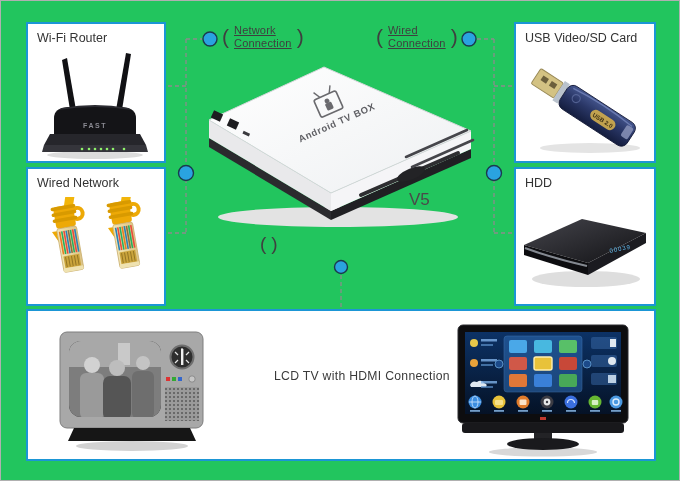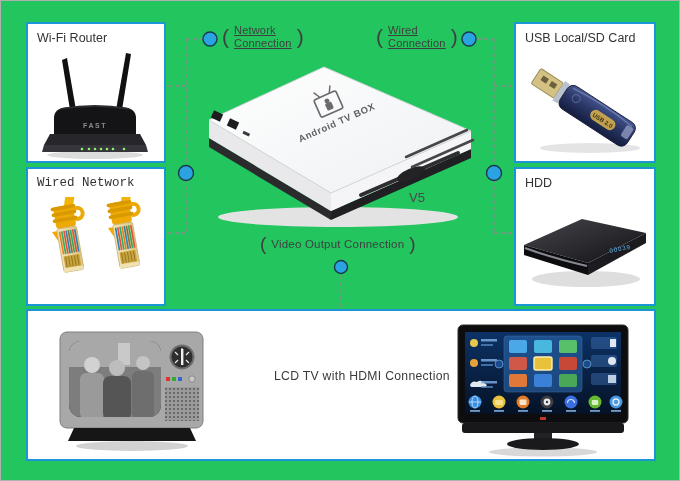--- a/index.html
+++ b/index.html
@@ -12,21 +12,21 @@
   .panel{position:absolute;background:#fff;border:2px solid var(--blue);box-sizing:border-box;}
   .panel-title{position:absolute;left:9px;top:7px;font-size:12.5px;color:#333;white-space:nowrap;}
   .panel-img{position:absolute;}
   svg{display:block;}
   .overlay{position:absolute;left:0;top:0;pointer-events:none;}
   .conn-label{position:absolute;display:flex;align-items:center;gap:5px;color:#3f3f3f;}
   .conn-paren{font-size:21px;font-weight:300;line-height:20px;color:#3f3f3f;}
   .conn-lines{display:flex;flex-direction:column;}
   .conn-line{font-size:11px;line-height:13px;letter-spacing:.2px;text-decoration:underline;}
   .conn-single{font-size:11.5px;letter-spacing:.2px;}
-  .version-label{position:absolute;left:408px;top:189px;font-size:13px;color:#4a4a4a;}
+  .version-label{position:absolute;left:408px;top:189px;font-size:17px;color:#4a4a4a;}
   .tv-text{position:absolute;left:246px;font-size:12.2px;letter-spacing:.3px;color:#3a3a3a;white-space:nowrap;}
   .device-wrap{position:absolute;left:185px;top:52px;width:310px;height:185px;}
 </style>
 </head>
 <body>
 
 <div class="canvas">
 
   <svg class="overlay" width="680" height="481">
     <g stroke="#8c8c8c" stroke-width="1.3" stroke-dasharray="4,3" fill="none">
@@ -59,21 +59,21 @@
           <circle cx="59" cy="103" r="1.3"></circle>
           <circle cx="65" cy="103" r="1.3"></circle>
         <circle cx="71" cy="103" r="1.3"></circle>
           <circle cx="77" cy="103" r="1.3"></circle>
           <circle cx="83" cy="103" r="1.3"></circle>
         <circle cx="94" cy="103" r="1.3"></circle>
       </g>
     </svg>
   </div>
 
-  <div class="panel" style="left:25px;top:166px;width:140px;height:139px;font-family:Liberation Mono, monospace;">
+  <div class="panel" style="left:25px;top:166px;width:140px;height:139px;">
     <div class="panel-title">Wired Network</div>
     <svg class="panel-img" style="left:2px;top:28px;" width="134" height="106" viewBox="0 0 134 106">
       <defs>
         <linearGradient id="rj45g" x1="0" y1="0" x2="1" y2="0">
           <stop offset="0" stop-color="#f3e6b4"></stop>
             <stop offset="1" stop-color="#ddc486"></stop>
         </linearGradient>
       </defs>
       <g transform="translate(42,62) rotate(-10)">
         <path d="M4,-44 C8,-72 24,-84 36,-112" stroke="#f2b50a" stroke-width="9" fill="none" stroke-linecap="round"></path>
@@ -130,21 +130,21 @@
             <line x1="0" y1="-3" x2="0" y2="7"></line>
           <line x1="3" y1="-3" x2="3" y2="7"></line>
             <line x1="6" y1="-3" x2="6" y2="7"></line>
         </g>
         <rect x="-10" y="8" width="20" height="4" rx="1.5" fill="#efe2b0"></rect>
       </g>
     </svg>
   </div>
 
   <div class="panel" style="left:513px;top:21px;width:142px;height:141px;">
-    <div class="panel-title">USB Local/SD Card</div>
+    <div class="panel-title">USB Video/SD Card</div>
     <svg class="panel-img" style="left:4px;top:24px;" width="132" height="112" viewBox="0 0 132 112">
       <defs>
         <linearGradient id="usbbody" x1="0" y1="0" x2="0" y2="1">
           <stop offset="0" stop-color="#45568e"></stop>
             <stop offset="0.45" stop-color="#2a3767"></stop>
             <stop offset="1" stop-color="#141d3e"></stop>
         </linearGradient>
       </defs>
       <ellipse cx="70" cy="100" rx="50" ry="5" fill="#e4e4e4"></ellipse>
       <g transform="translate(16,28) rotate(33)">
@@ -225,21 +225,20 @@
     <span class="conn-paren">(</span>
     <span class="conn-lines">
       <span class="conn-line">Wired</span>
       <span class="conn-line">Connection</span>
     </span>
     <span class="conn-paren">)</span>
   </div>
 
   <div class="conn-label" style="left:259px;top:233px;">
     <span class="conn-paren" style="font-size:19px;">(</span>
-    <span class="conn-single">Video Output Connection</span>
     <span class="conn-paren" style="font-size:19px;">)</span>
   </div>
 
   <div class="version-label">V5</div>
 
   <div class="panel" style="left:25px;top:308px;width:630px;height:152px;padding-left:28px;">
 
     <svg class="panel-img" style="left:28px;top:16px;" width="152" height="126" viewBox="0 0 152 126">
       <defs>
         <pattern id="crtgrille" width="4" height="4" patternUnits="userSpaceOnUse">

